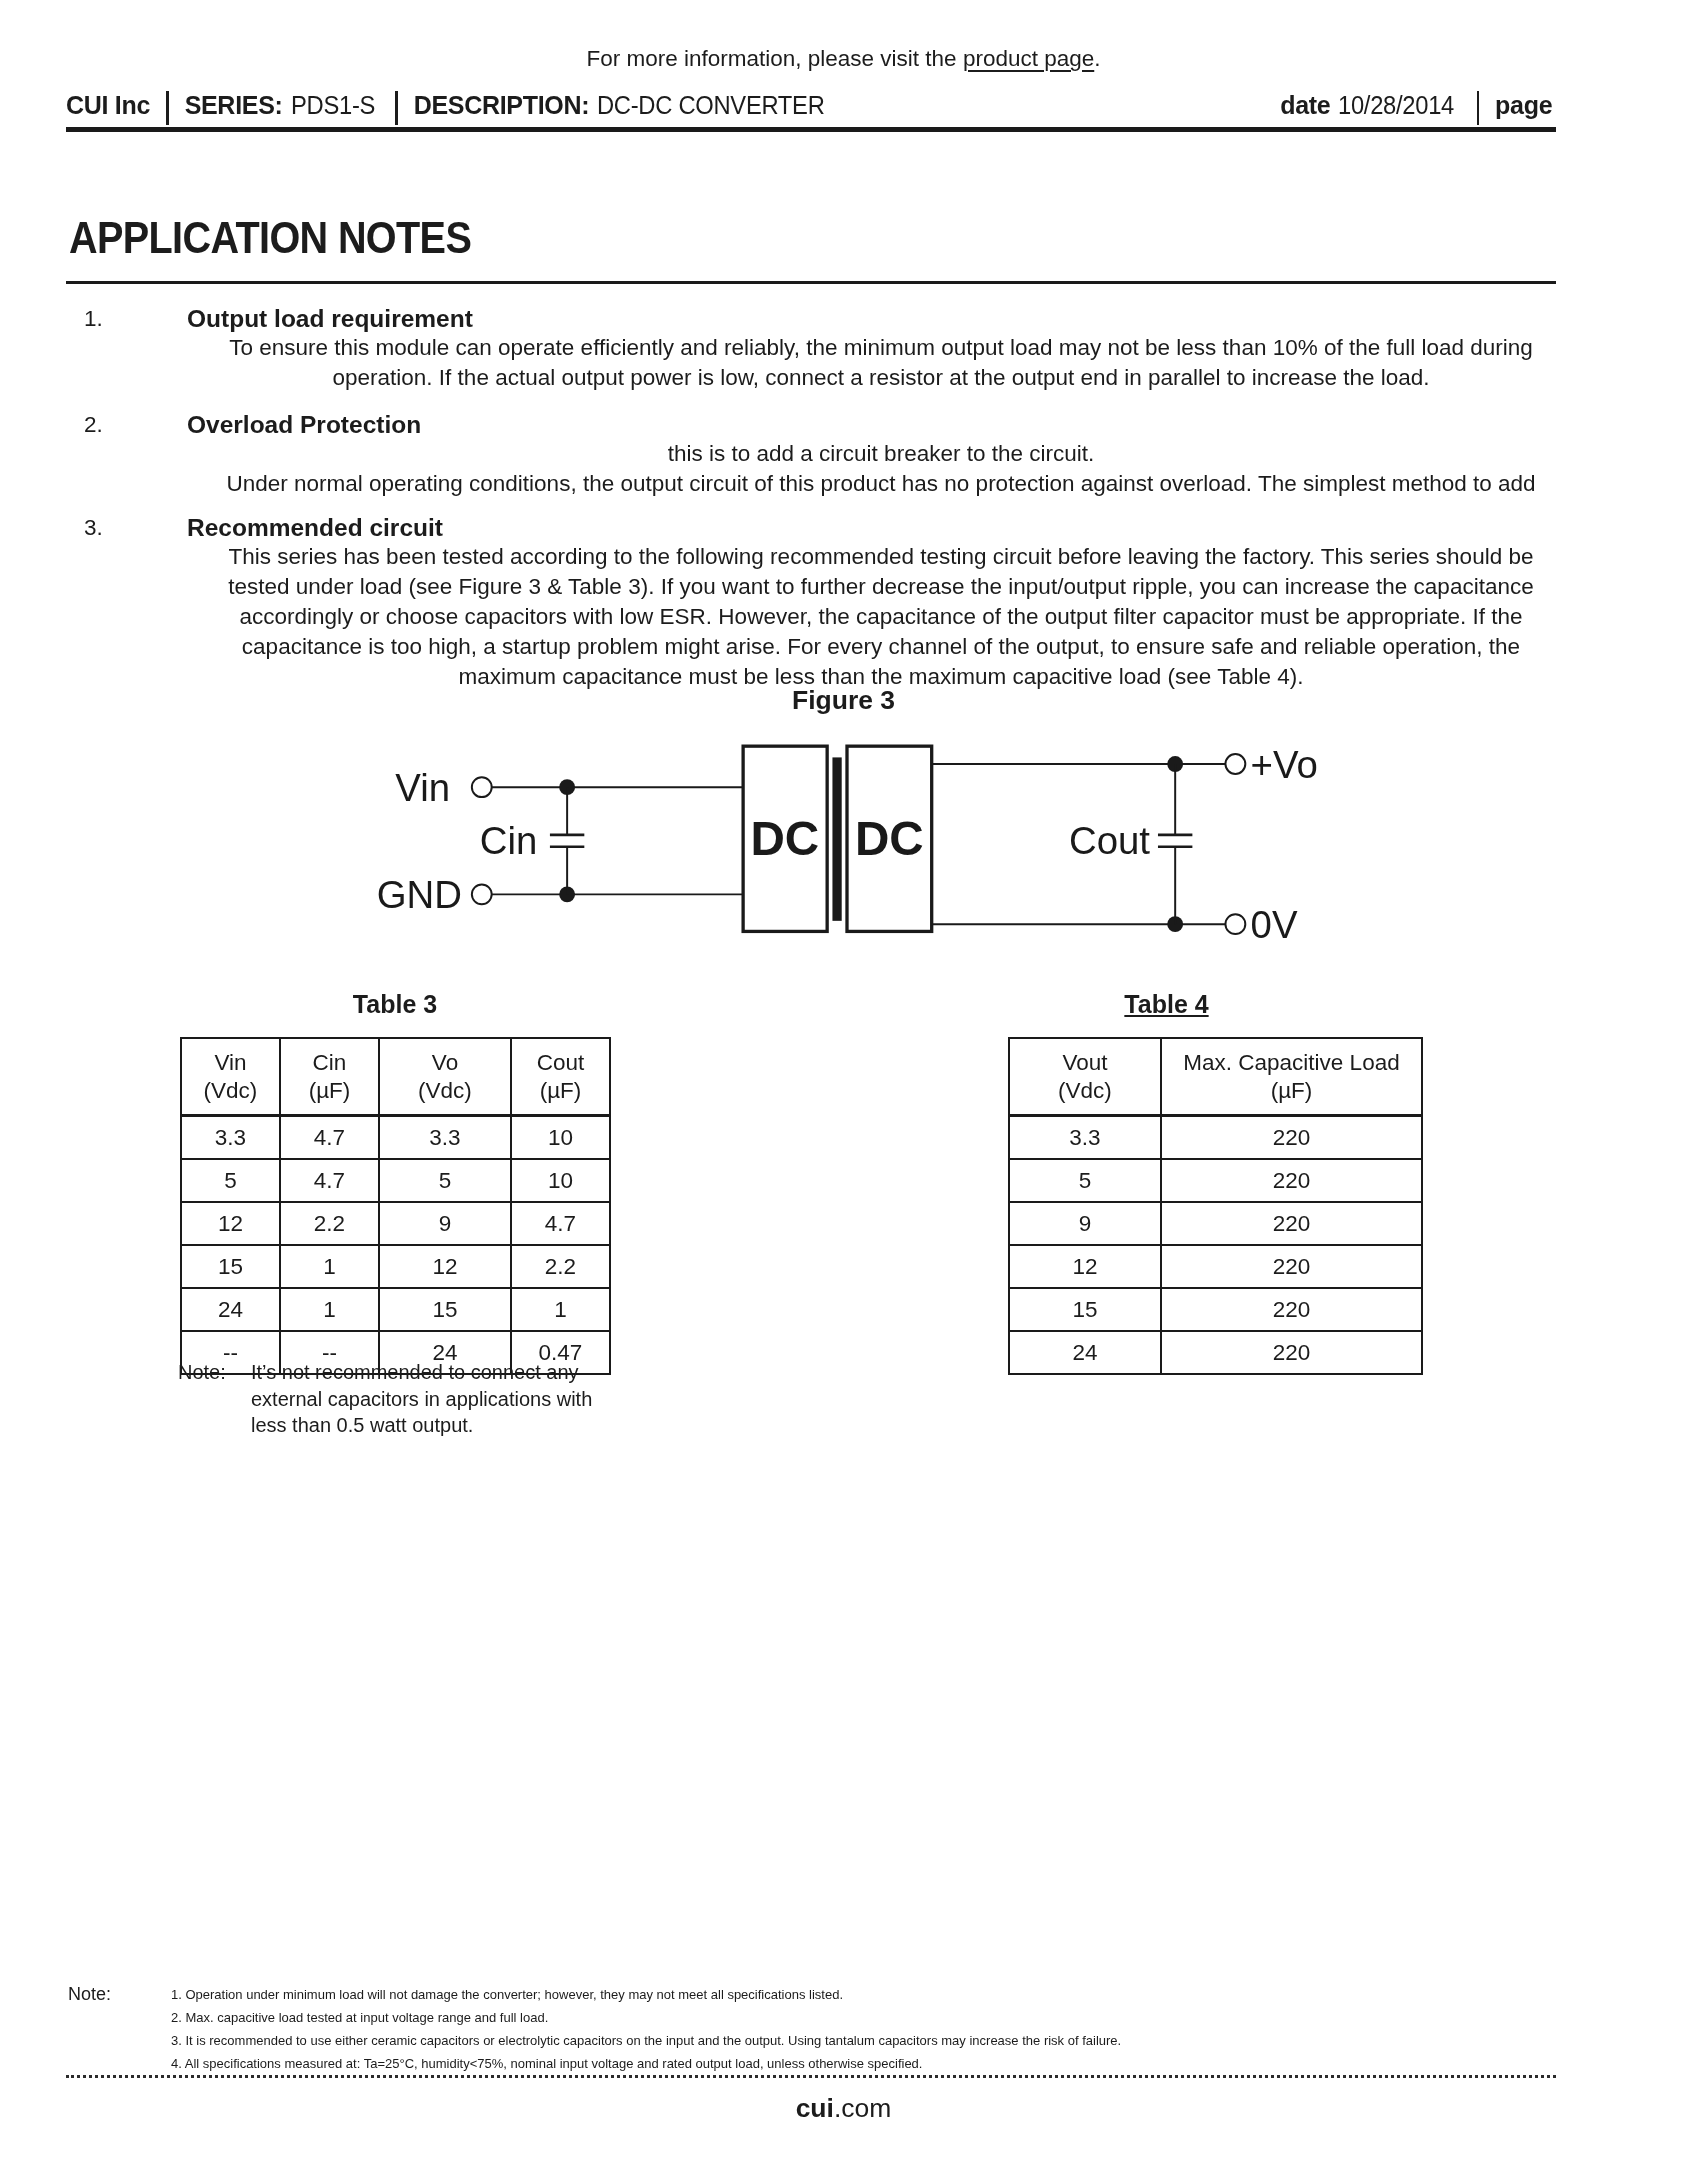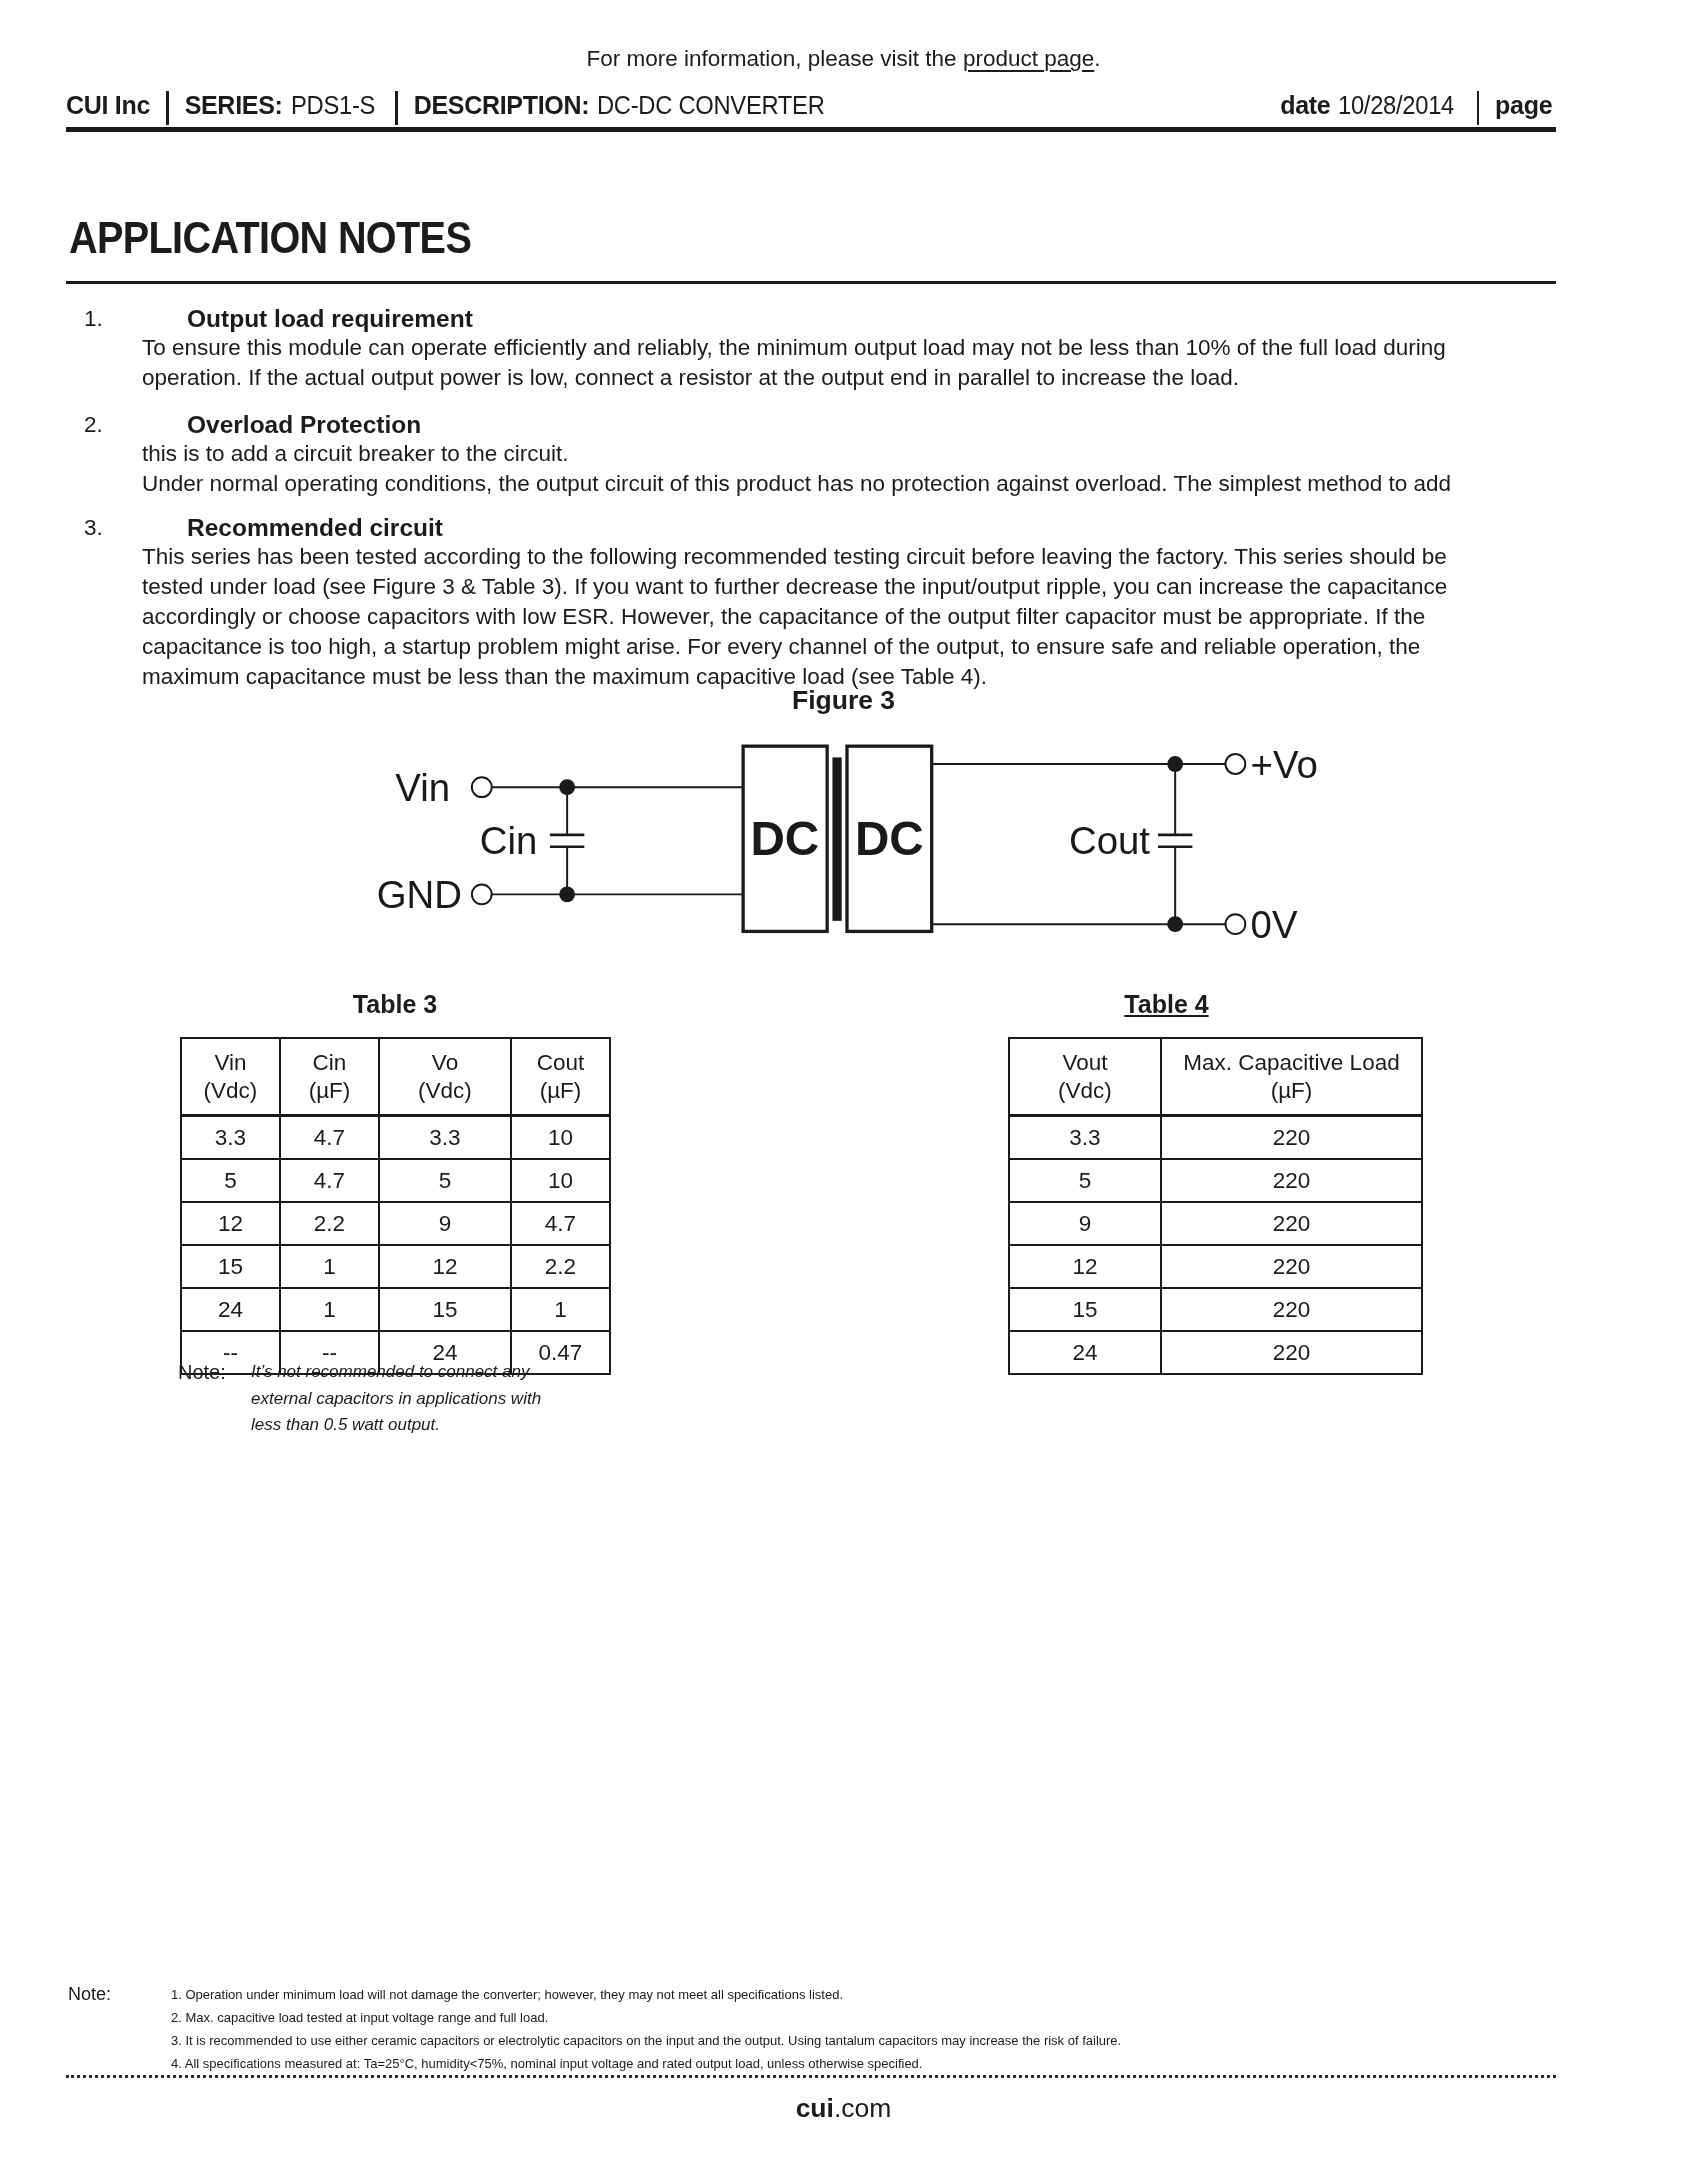--- a/index.html
+++ b/index.html
@@ -23,21 +23,21 @@
 
   
   .app-title{top:213px;left:69px;font-size:44px;font-weight:bold;letter-spacing:-0.7px;transform:scaleX(0.90);transform-origin:left center;white-space:nowrap;}
   .title-rule{top:281px;left:66px;width:1555px;height:3.3px;background:#1a1a1a;}
 
   
   .section{left:69px;width:1551px;display:grid;grid-template-columns:73px 1fr;}
   .sec-num{font-size:22.5px;padding-left:15px;line-height:29px;}
   .sec-heading{font-size:24.5px;font-weight:bold;line-height:29px;margin-left:45px;}
   .sec-text{font-size:22.5px;}
-  .sec-text .ln{line-height:30px;white-space:nowrap;}
+  .sec-text .ln{line-height:30px;white-space:nowrap;text-align:center;}
 
   
   .fig-title{top:685px;left:0;width:1687px;text-align:center;font-size:26.5px;font-weight:bold;}
   .fig-svg{top:721px;left:364px;}
 
   
   .tbl-title{font-size:25px;font-weight:bold;text-align:center;top:990px;}
   .t3-title{left:180px;width:430px;}
   .t4-title{left:960px;width:413px;text-decoration:underline;}
   table.dtable{border-collapse:collapse;table-layout:fixed;}
@@ -45,21 +45,21 @@
   table.dtable{border:2.6px solid #1a1a1a;}
   table.dtable th{height:73px;font-size:22.5px;border-bottom:3.3px solid #1a1a1a;}
   table.dtable td{height:39px;font-size:22.5px;}
   .th-inner div{line-height:28px;}
   .t3{top:1037px;left:180px;}
   .t4{top:1037px;left:1008px;}
 
   
   .note3{top:1359px;left:178px;display:flex;}
   .note3-label{font-size:20px;width:73px;flex:none;line-height:26.5px;}
-  .note3-text .ln{font-size:17px;line-height:26.5px;white-space:nowrap;font-style:italic;}
+  .note3-text .ln{font-size:20px;line-height:26.5px;white-space:nowrap;}
 
   
   .fnotes{top:1983px;left:68px;display:flex;}
   .fnotes-label{font-size:18px;width:103px;flex:none;line-height:23px;}
   .fnotes-text .ln{font-size:13px;line-height:23px;white-space:nowrap;}
 
   .dotted-rule{top:2075px;left:66px;width:1555px;border-top:3.3px dotted #2b2b2b;height:0;}
   .site{top:2093px;left:0;width:1687px;text-align:center;font-size:26.5px;}
   .site b{font-weight:bold;}
 

